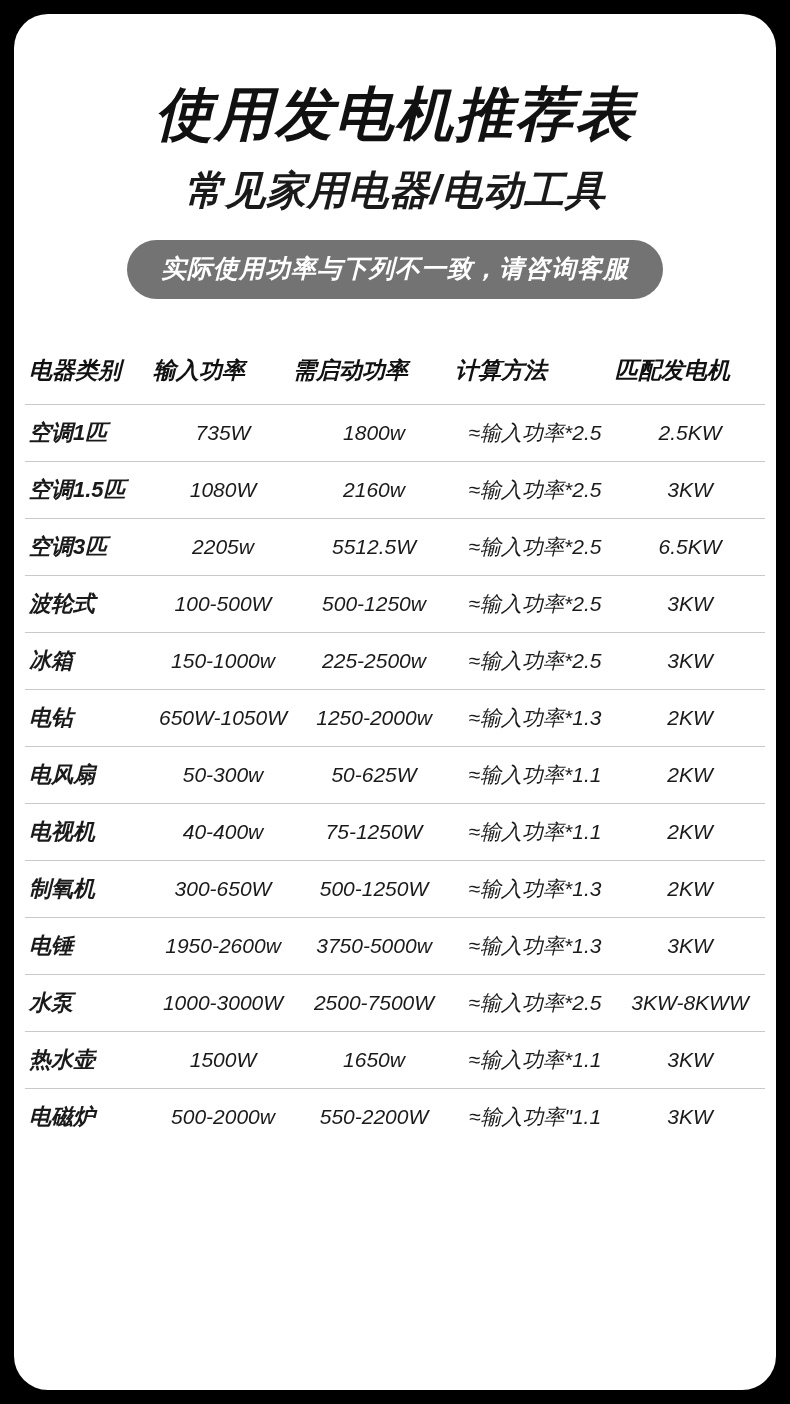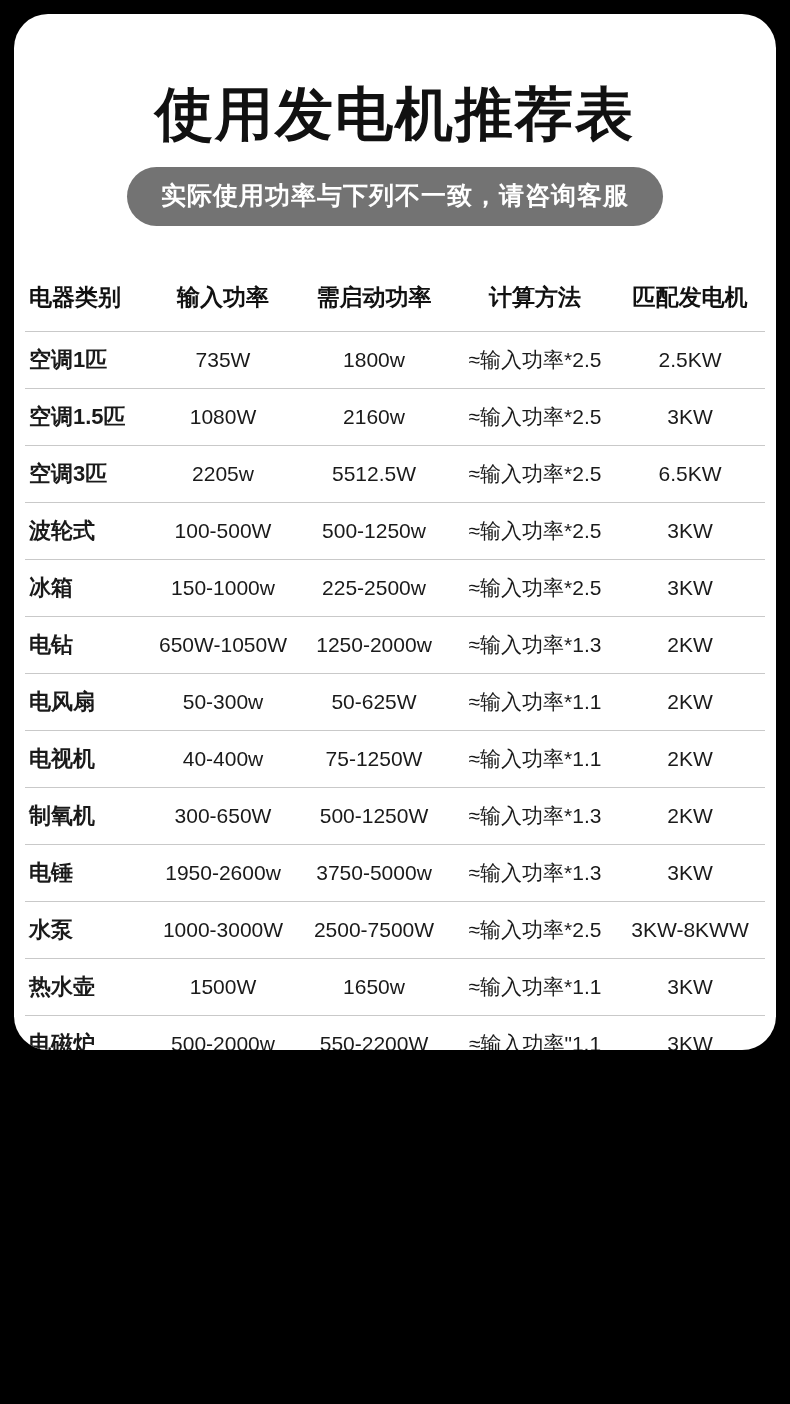--- a/index.html
+++ b/index.html
@@ -17,25 +17,26 @@
     position: relative;
     width: 790px;
     height: 1404px;
     background: #000000;
     box-sizing: border-box;
     padding: 14px;
   }
   .card {
     position: relative;
     width: 762px;
-    height: 1036px;
+    height: 1376px;
     background: #ffffff;
     border-radius: 34px;
     box-sizing: border-box;
     overflow: hidden;
+    font-style: italic;
   }
   .header {
     padding-top: 70px;
     text-align: center;
   }
   .title-main {
     font-size: 58px;
     font-weight: 900;
     letter-spacing: 2px;
     color: #111111;
@@ -68,21 +69,21 @@
     margin: 56px auto 0 auto;
     width: 700px;
     border-collapse: collapse;
     table-layout: fixed;
   }
   table.spec th {
     font-size: 23px;
     font-weight: 900;
     color: #111;
     padding: 0 0 18px 0;
-    text-align: center;
+    text-align: left;
     white-space: nowrap;
   }
   table.spec th.col-cat, table.spec td.col-cat {
     text-align: left;
     padding-left: 4px;
   }
   table.spec td {
     font-size: 21px;
     color: #1a1a1a;
     text-align: center;
@@ -105,20 +106,21 @@
   .c5 { width: 150px; }
 </style>
 </head>
 <body>
 
 <div class="page">
   <div class="card">
 
     <div class="header">
       <div class="title-main">使用发电机推荐表</div>
+      <div class="title-sub">常见家用电器/电动工具</div>
       <div class="pill-wrap">
         <div class="pill">实际使用功率与下列不一致，请咨询客服</div>
       </div>
     </div>
 
     <table class="spec">
       <colgroup>
         <col class="c1">
           <col class="c2">
           <col class="c3">

